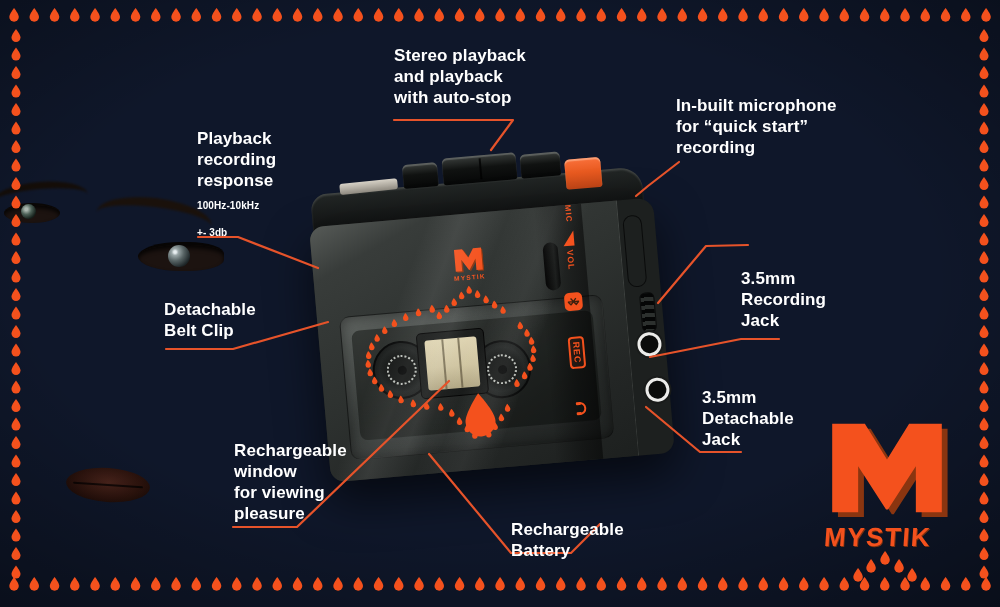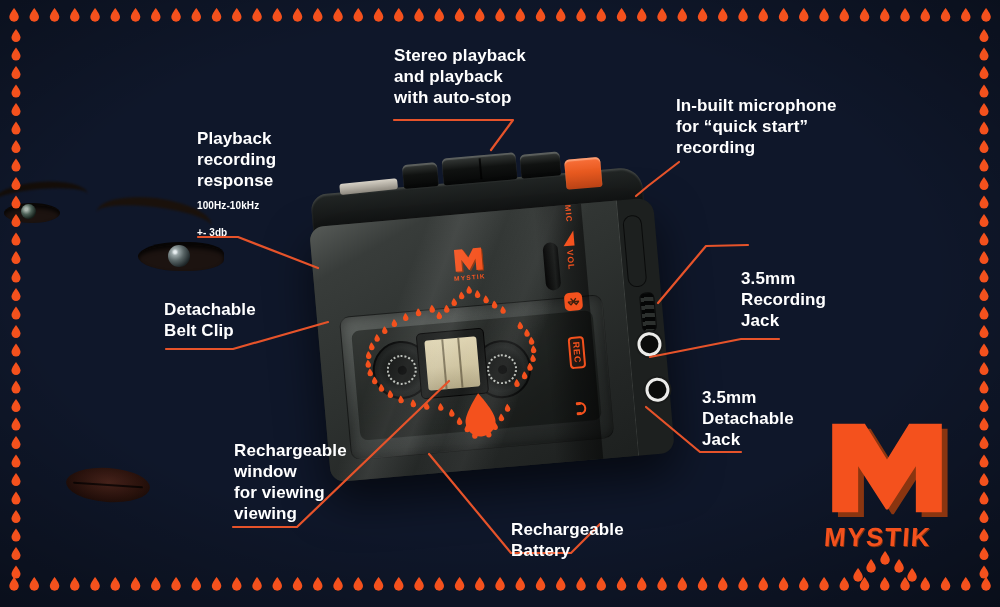--- a/index.html
+++ b/index.html
@@ -306,21 +306,21 @@
     </div>
   <div class="callout" style="left:702px;top:387px">
       <div class="c-line">3.5mm</div>
       <div class="c-line">Detachable</div>
       <div class="c-line">Jack</div>
     </div>
   <div class="callout" style="left:234px;top:440px">
       <div class="c-line">Rechargeable</div>
       <div class="c-line">window</div>
       <div class="c-line">for viewing</div>
-      <div class="c-line">viewing</div>
+      <div class="c-line">pleasure</div>
     </div>
   <div class="callout" style="left:511px;top:519px">
       <div class="c-line">Rechargeable</div>
       <div class="c-line">Battery</div>
     </div>
 
   <div class="brand">
     <svg class="brand-m" aria-label="M">
         <use href="#mlogo"></use>
       </svg>

